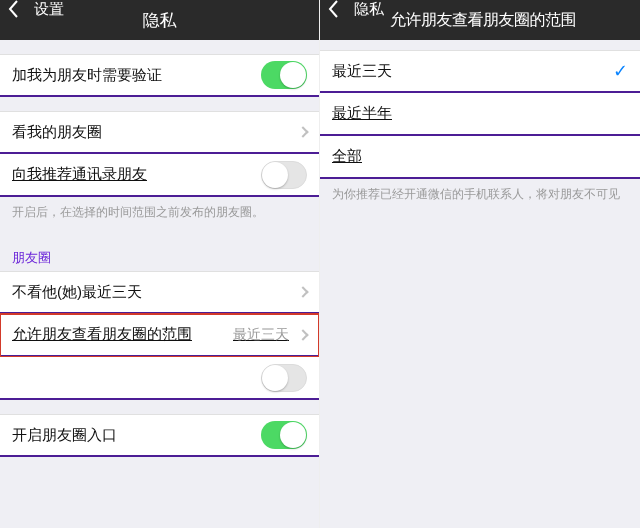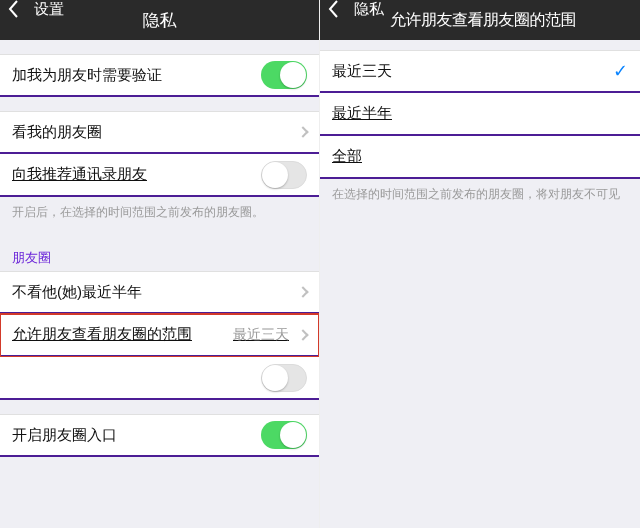--- a/index.html
+++ b/index.html
@@ -97,21 +97,21 @@
         <div class="switch off">
             <div class="knob"></div>
           </div>
       </div>
       <div class="footer-note">开启后，在选择的时间范围之前发布的朋友圈。</div>
 
       <div class="group-gap"></div>
 
       <div class="section-header">朋友圈</div>
       <div class="cell">
-        <span class="label">不看他(她)最近半年</span>
+        <span class="label">不看他(她)最近三天</span>
         <span class="chevron"></span>
       </div>
       <div class="cell highlight-row">
         <span class="label">允许朋友查看朋友圈的范围</span>
         <span class="value">最近三天</span>
         <span class="chevron"></span>
       </div>
       <div class="cell">
         <div class="switch off">
             <div class="knob"></div>
@@ -146,16 +146,16 @@
             <span class="label">最近三天</span>
             <span class="check">✓</span>
           </div>
           <div class="cell">
             <span class="label">最近半年</span>
           </div>
           <div class="cell">
             <span class="label">全部</span>
           </div>
         </div>
-      <div class="footer-note">在选择的时间范围之前发布的朋友圈，将对朋友不可见</div>
+      <div class="footer-note">为你推荐已经开通微信的手机联系人，将对朋友不可见</div>
     </div>
   </div>
 </div>
 
 </body></html>

